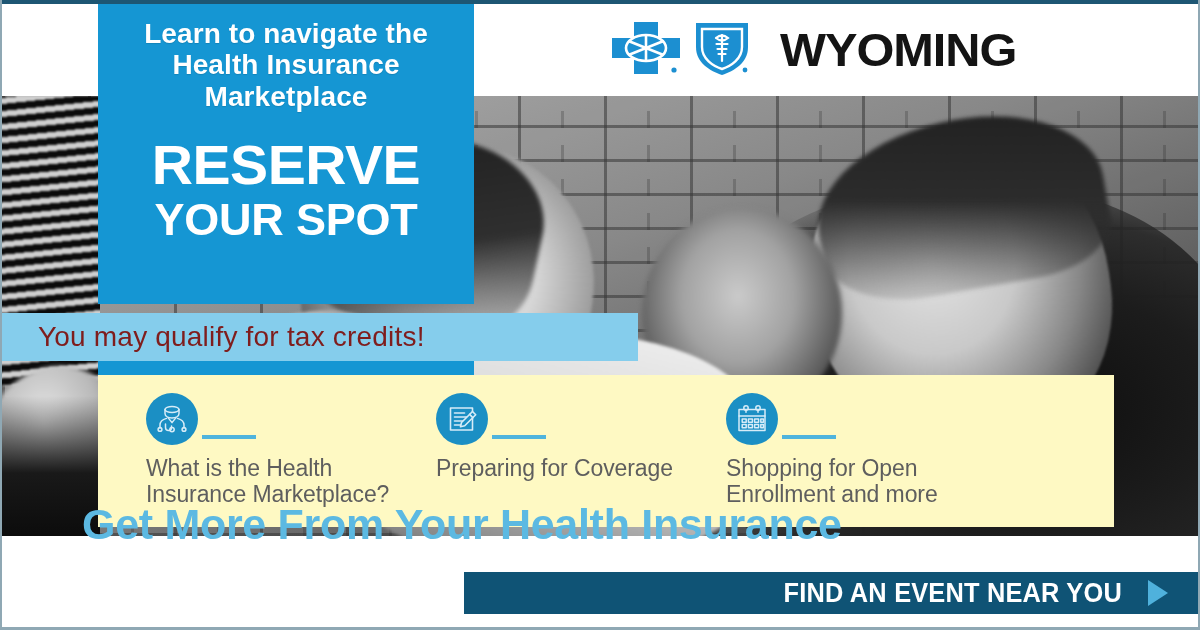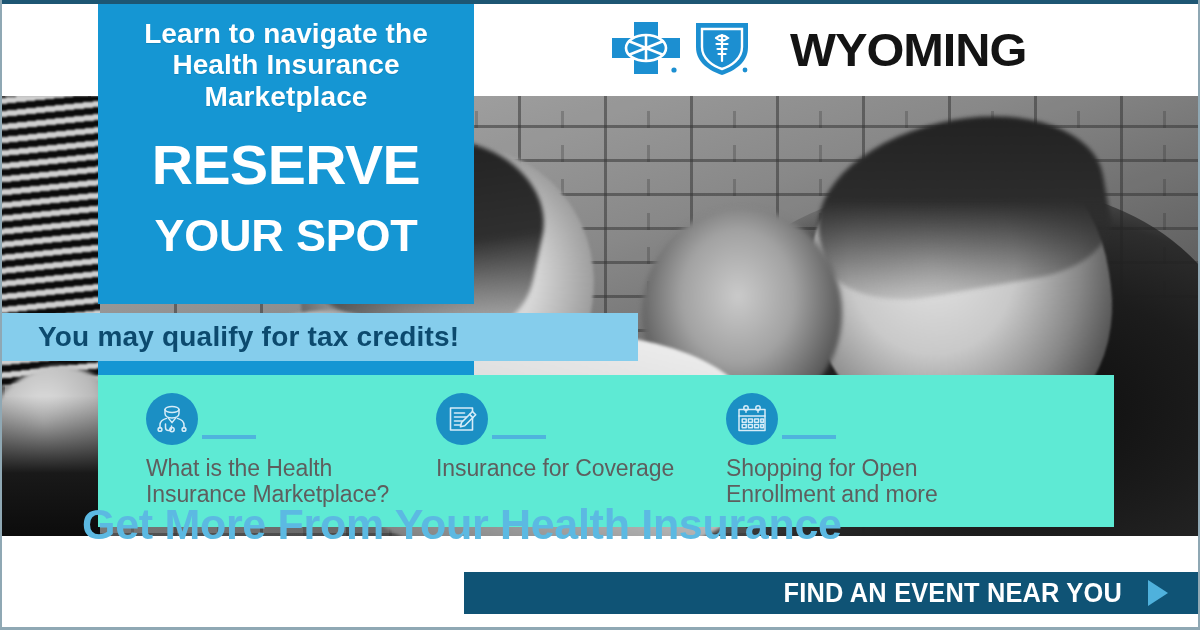--- a/index.html
+++ b/index.html
@@ -200,21 +200,21 @@
   .hero-big {
     margin-top: 26px;
     color: #ffffff;
     font-size: 56px;
     line-height: .98;
     font-weight: 700;
     letter-spacing: -.5px;
     transform: scaleX(1.02);
   }
   .hero-big2 {
-    margin-top: 20px;
+    margin-top: 4px;
     color: #ffffff;
     font-size: 45px;
     line-height: 1;
     font-weight: 700;
     letter-spacing: -.2px;
   }
 
   
   .header-strip {
     position: absolute;
@@ -222,21 +222,20 @@
     width: 728px; height: 92px;
     background: #ffffff;
     z-index: 12;
     display: flex;
     align-items: center;
   }
   .logo-wrap {
     display: flex;
     align-items: center;
     margin-left: 136px;
-    gap: 10px;
     justify-content: center;
   }
   .logo-marks { display: flex; align-items: center; gap: 10px; }
   .brandname {
     margin-left: 28px;
     font-size: 46px;
     font-weight: 700;
     letter-spacing: -1px;
     color: #141414;
     transform: scaleX(1.06);
@@ -248,40 +247,40 @@
     position: absolute;
     left: 0; top: 313px;
     width: 636px; height: 48px;
     background: #85cdec;
     z-index: 14;
     display: flex;
     align-items: center;
     padding-left: 36px;
   }
   .tax-band .txt {
-    color: #0c4a6e;
+    color: #7f1d1d;
     font-size: 28px;
-    font-weight: 700;
+    font-weight: 400;
     letter-spacing: .2px;
   }
   
   .tax-rule {
     position: absolute;
     left: 96px; top: 361px;
     width: 376px; height: 14px;
     background: #1596d3;
     z-index: 14;
   }
 
   
   .feature-card {
     position: absolute;
     left: 96px; top: 375px;
     width: 1016px; height: 152px;
-    background: #5eead4;
+    background: #fef9c3;
     z-index: 16;
     display: flex;
     padding: 18px 0 0 48px;
   }
   .feature {
     width: 290px;
     padding-right: 12px;
   }
   .feature .icon-row {
     display: flex;
@@ -468,21 +467,21 @@
               <path d="M8.5 14 h12"></path>
               <path d="M8.5 18 h8"></path>
               <path d="M8.5 22 h6"></path>
               <path d="M26.5 8.5 l3.2 3.2 l-11 11 l-4.2 1 l1 -4.2 z" fill="#1b8fc4"></path>
               <path d="M23.6 11.4 l3.2 3.2"></path>
             </g>
           </svg>
         </span>
         <span class="icon-dash"></span>
       </div>
-      <div class="label">Insurance for Coverage</div>
+      <div class="label">Preparing for Coverage</div>
     </div>
 
     <div class="feature">
       <div class="icon-row">
         <span class="icon-circle">
           <svg width="34" height="32" viewBox="0 0 34 32" aria-hidden="true">
             <g fill="none" stroke="#d6ecf8" stroke-width="1.5" stroke-linecap="round" stroke-linejoin="round">
               <rect x="4" y="6.5" width="26" height="21"></rect>
               <path d="M4 13 h26"></path>
               <circle cx="11" cy="5" r="2.2"></circle>

